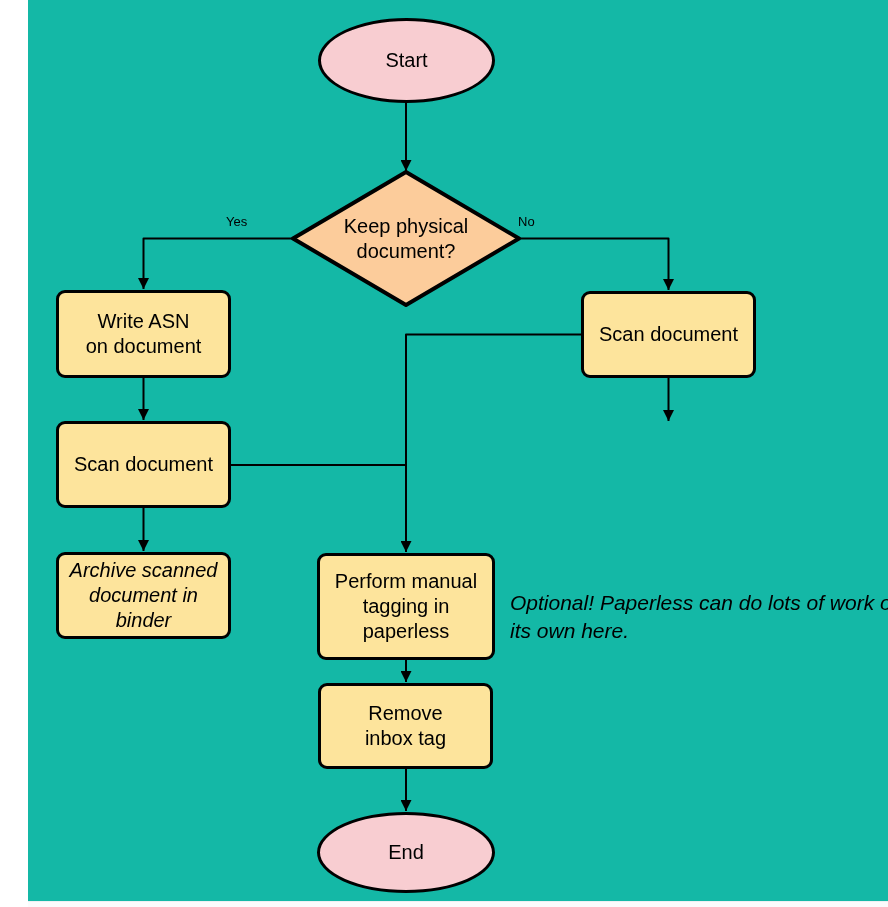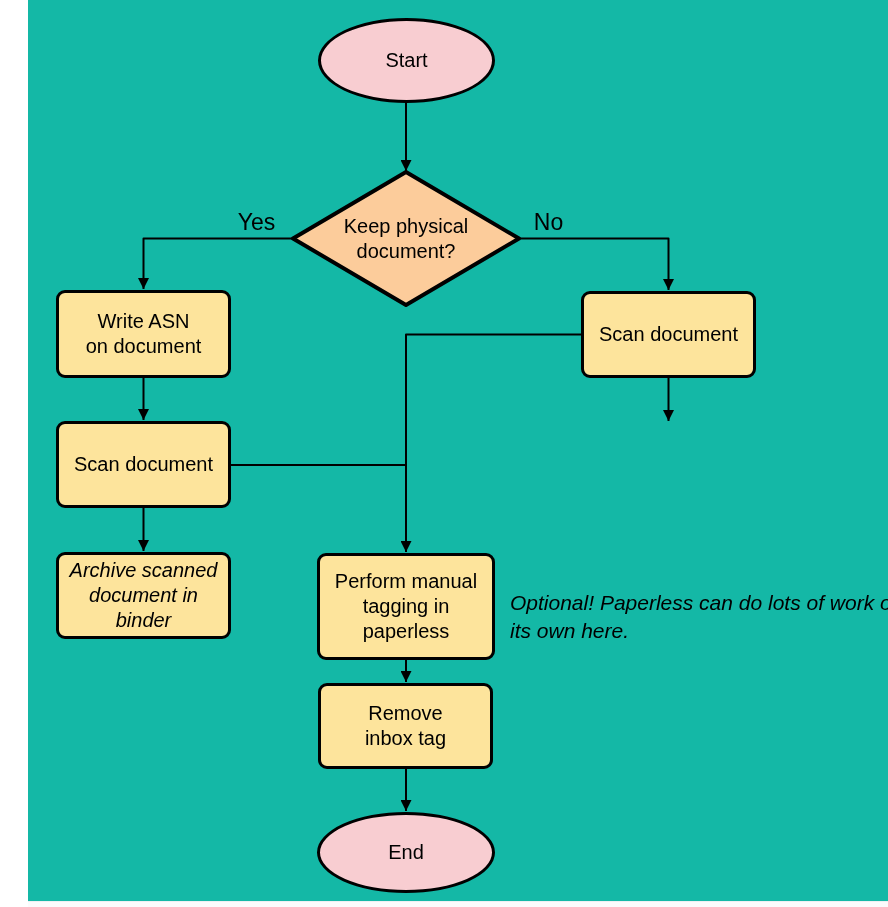--- a/index.html
+++ b/index.html
@@ -60,23 +60,22 @@
     border: 3px solid var(--stroke, #000);
     border-radius: 50%;
   }
   .decision-label {
     background: transparent;
     border: none;
   }
   .edge-label {
     position: absolute;
     z-index: 2;
-    font-size: 23px;
+    font-size: 13px;
     line-height: 20px;
-    text-align: center;
     color: var(--text, #000);
   }
   .note {
     position: absolute;
     z-index: 2;
     font-size: 21px;
     line-height: 28px;
     font-style: italic;
     white-space: pre-line;
     text-align: left;

